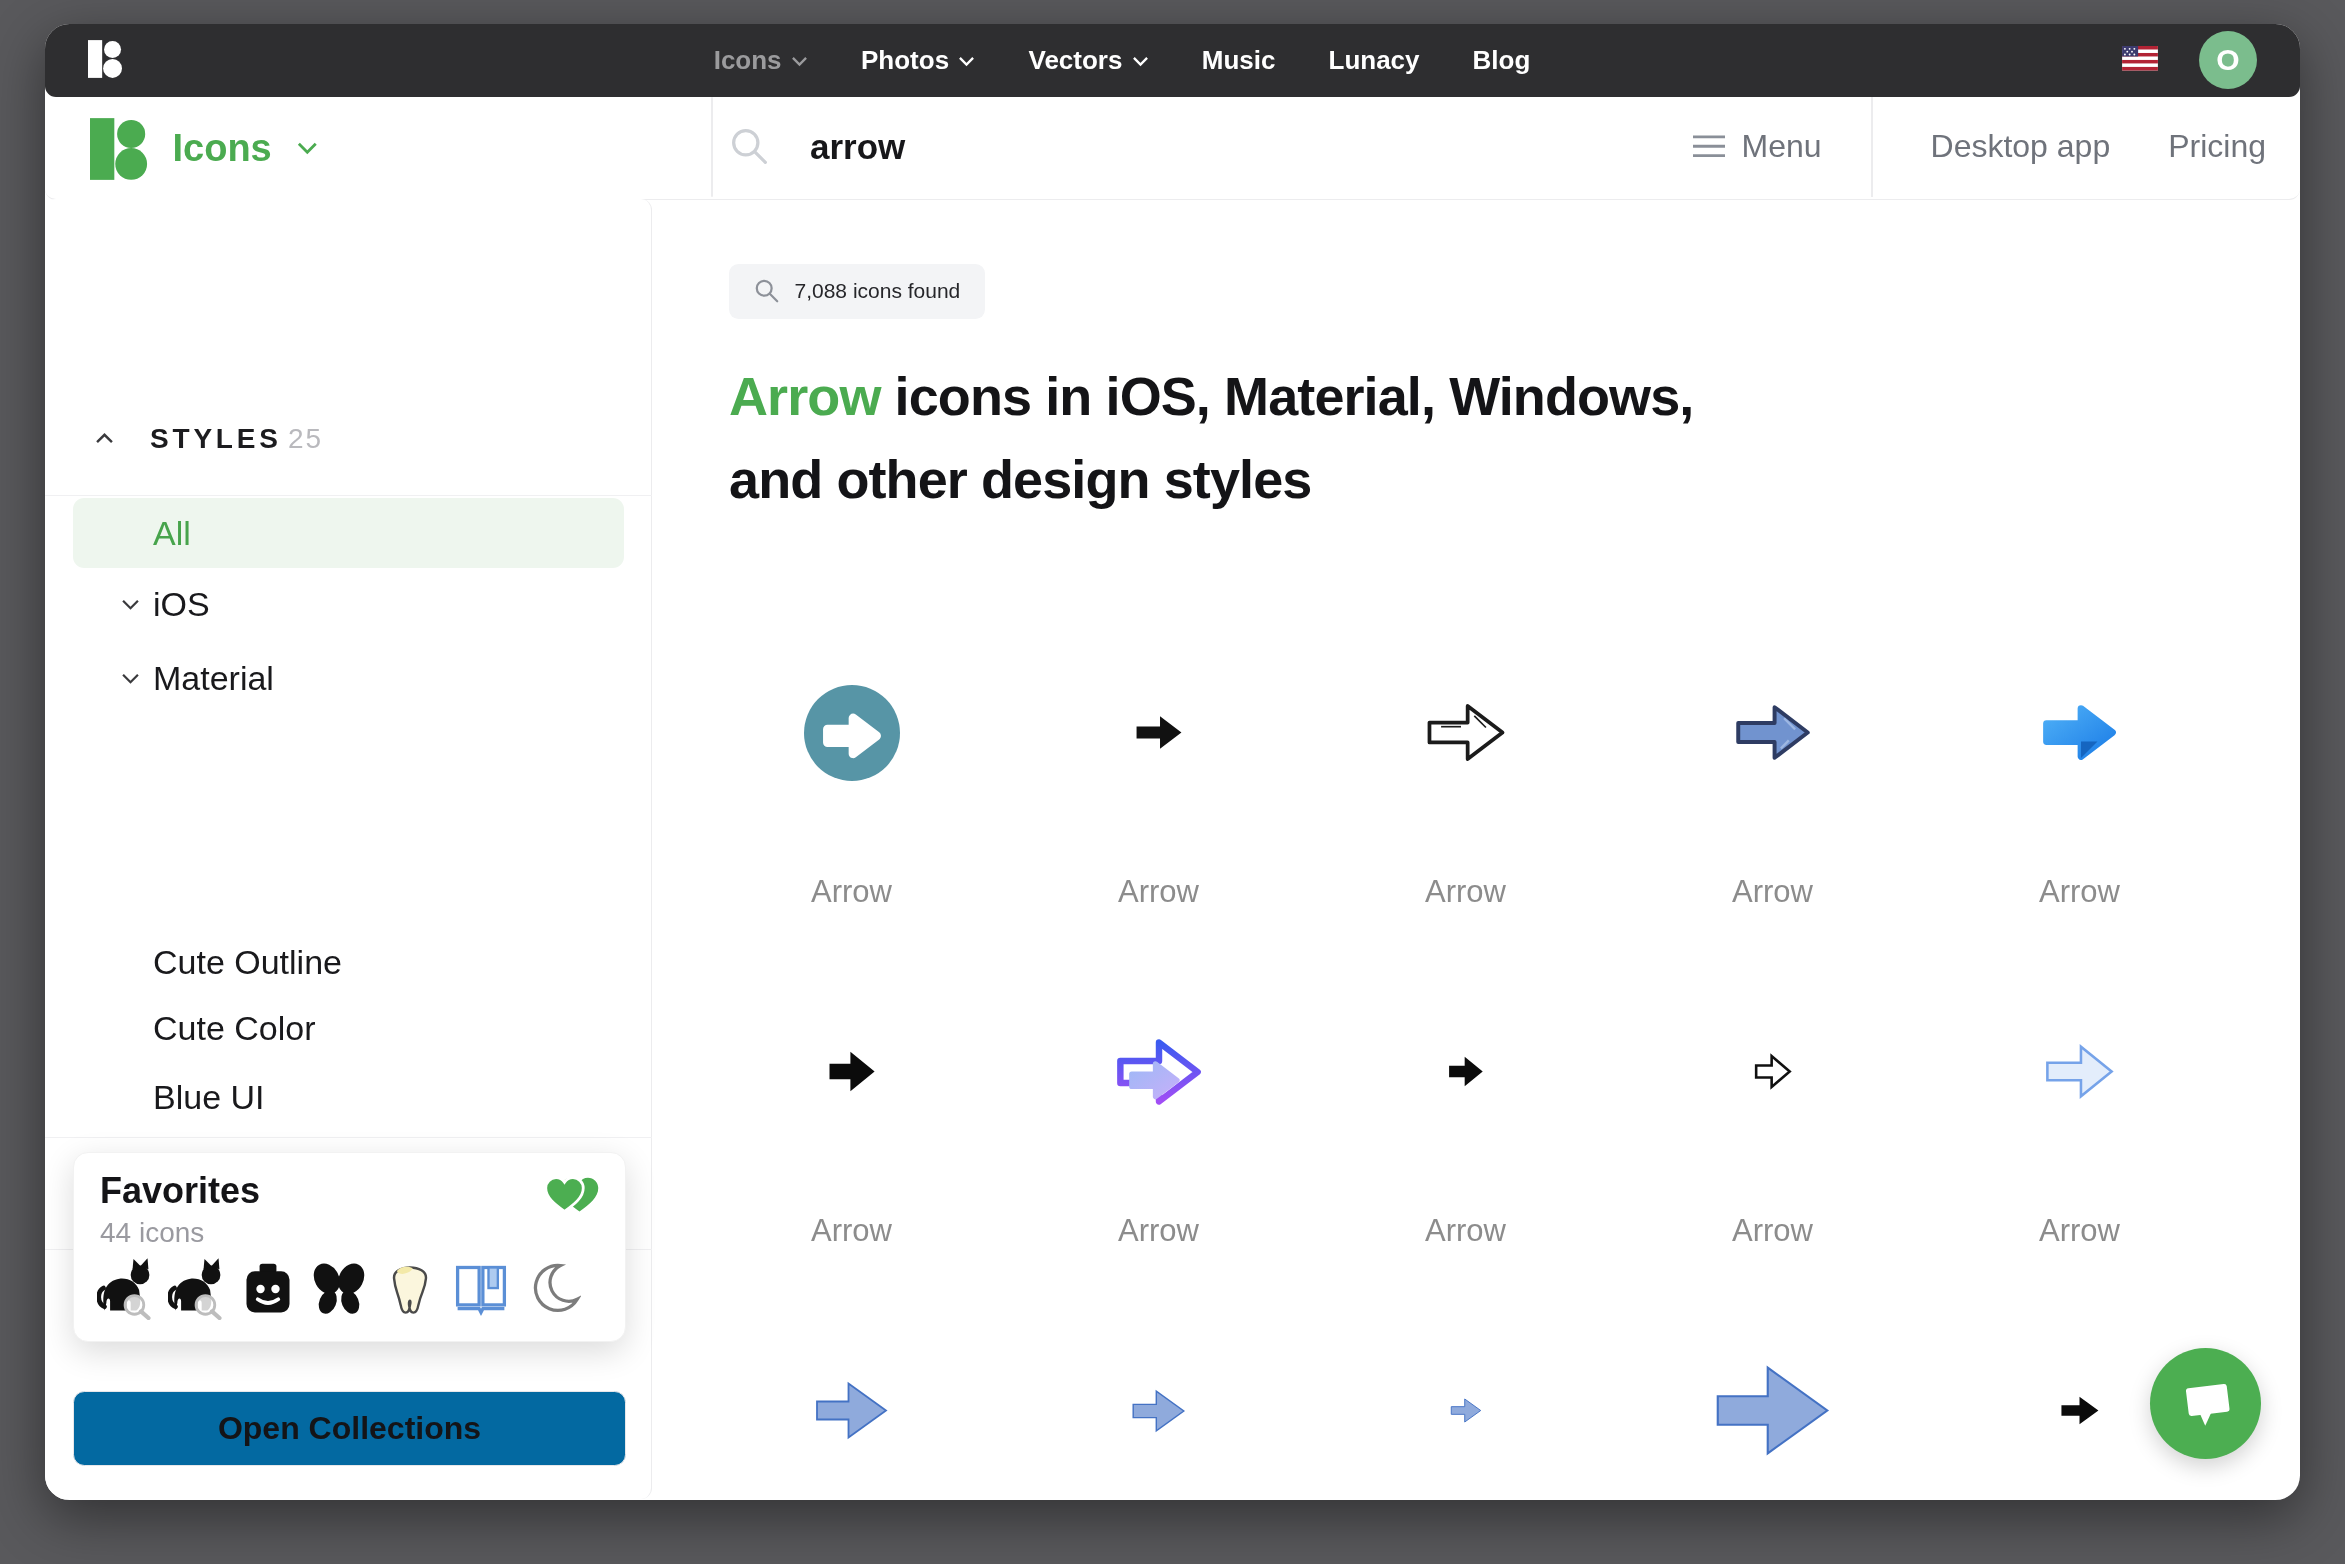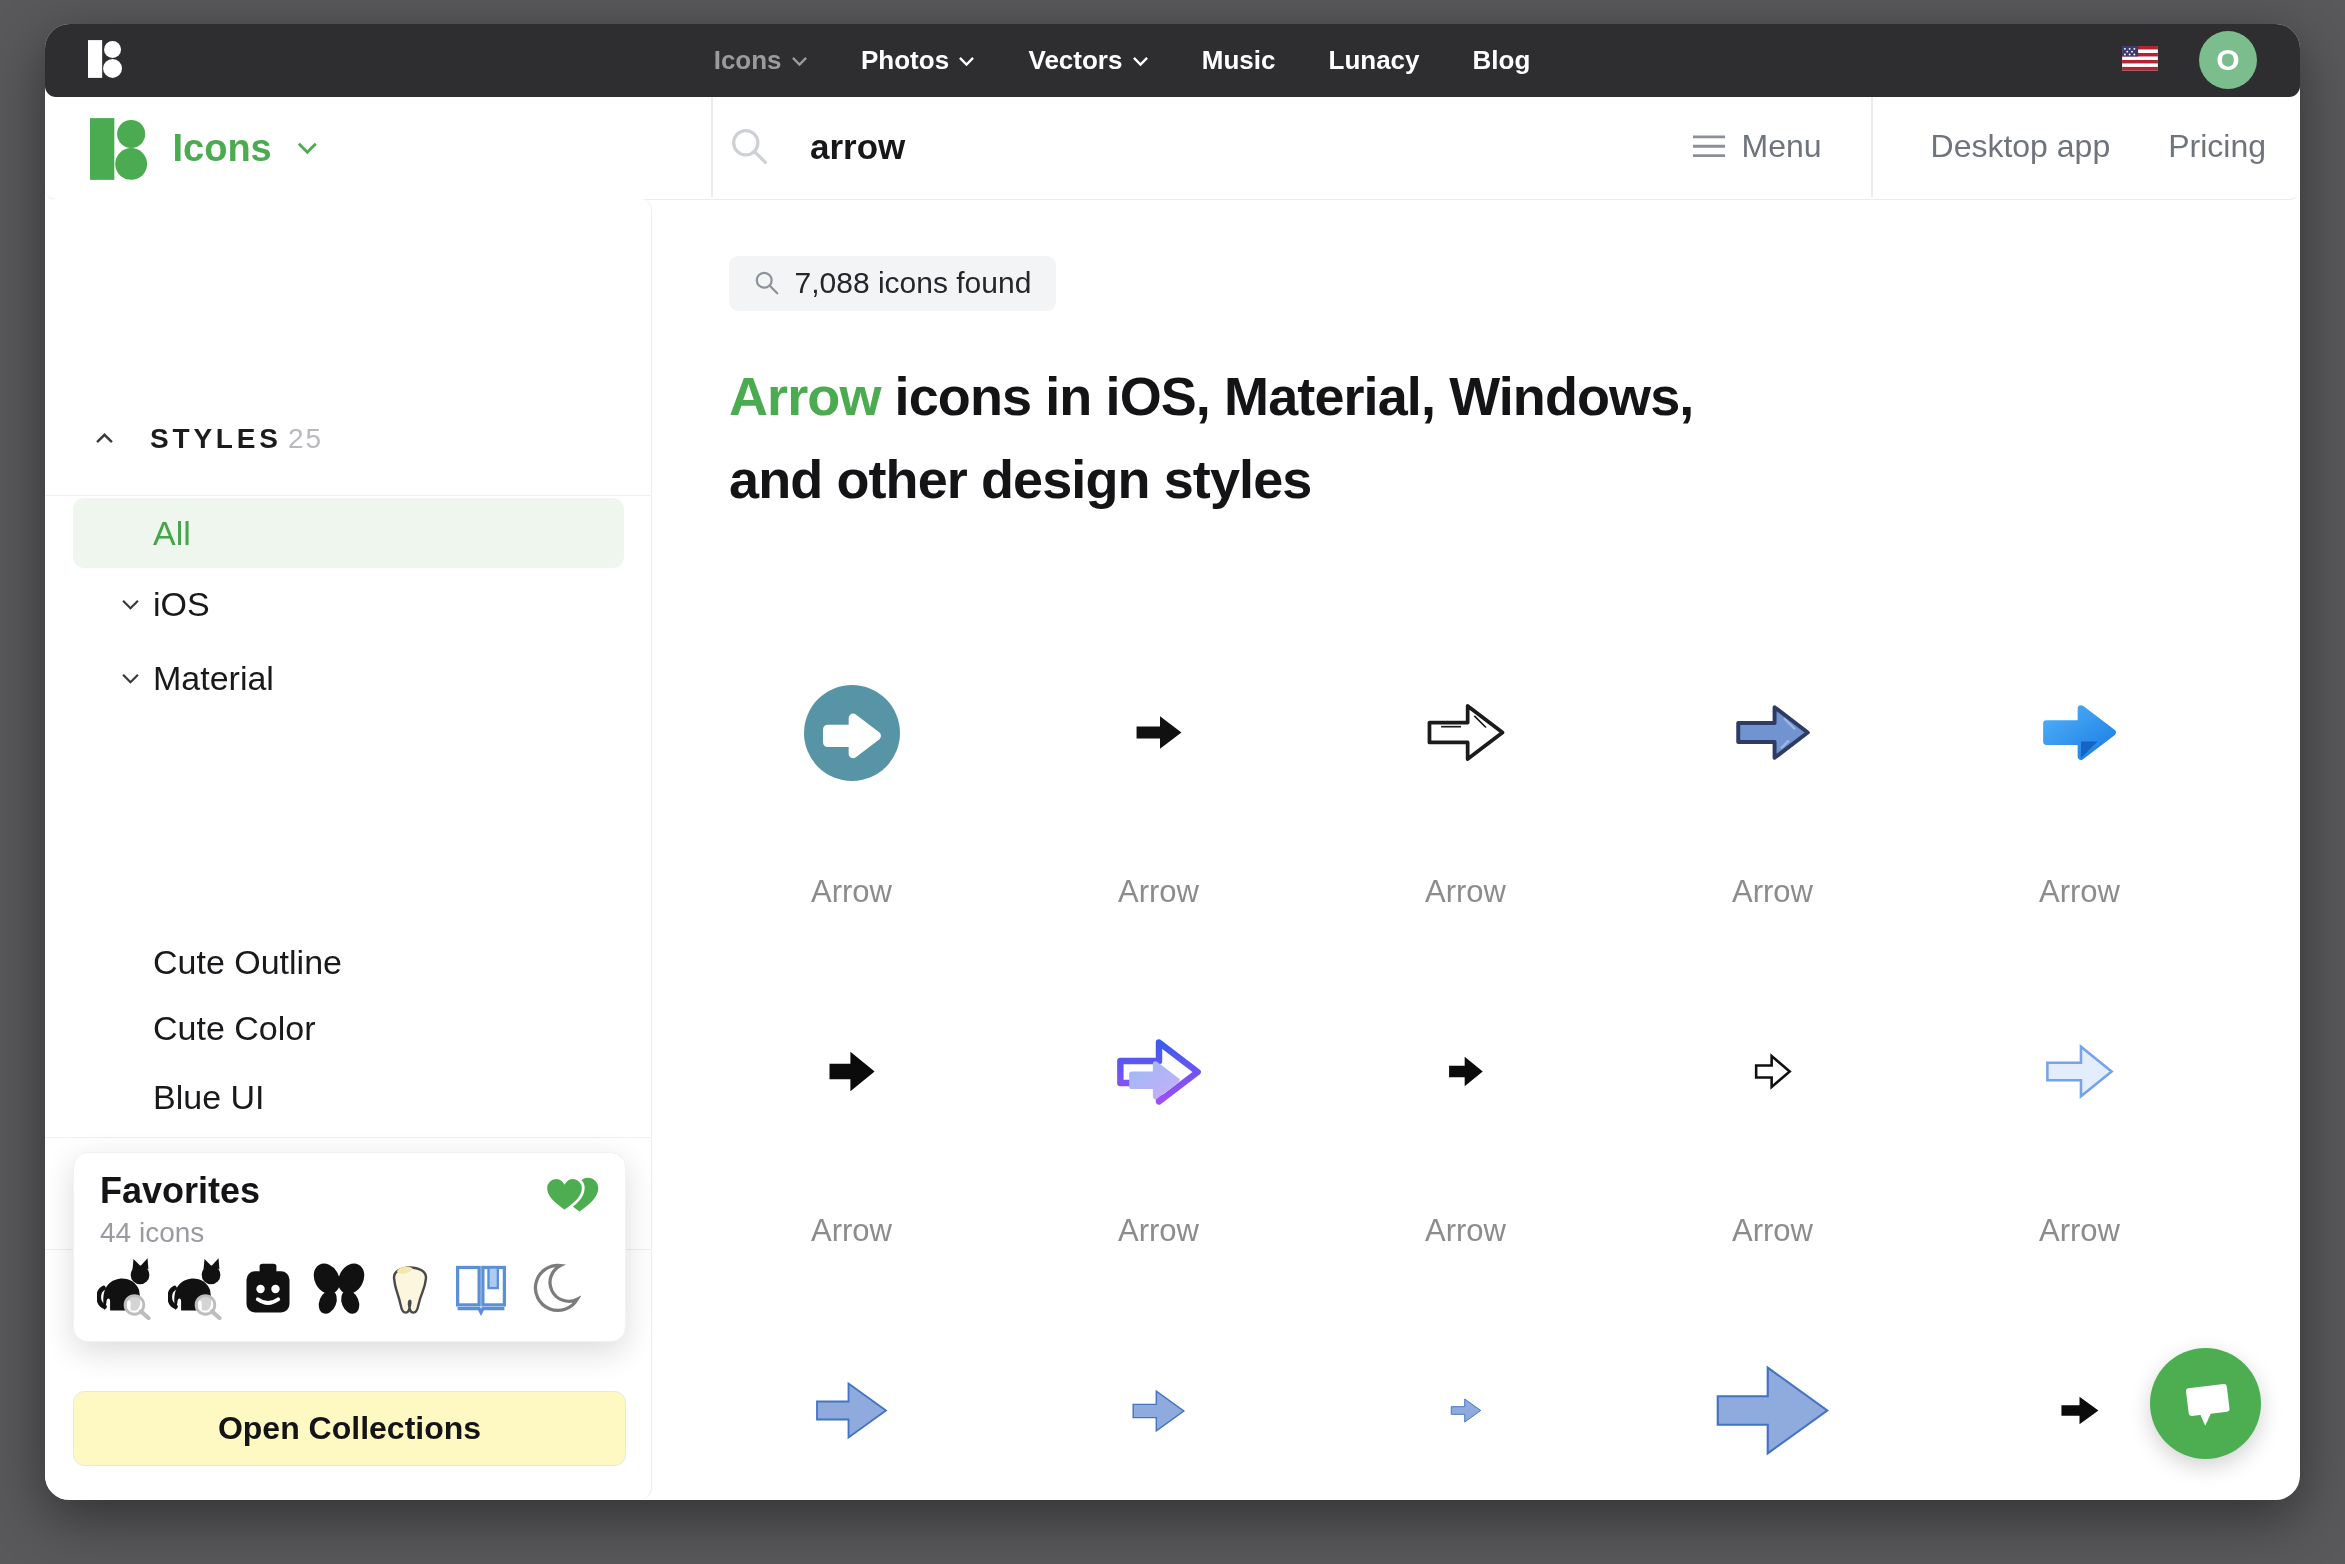--- a/index.html
+++ b/index.html
@@ -38,25 +38,25 @@
   #all-pill{left:28px;top:299px;width:551px;height:70px;border-radius:11.3px;background:#eef6ee;cursor:pointer;}
   #all-pill .lbl{position:absolute;left:80px;top:16px;font-size:34px;color:#47a44c;}
   
   #fav-card{left:28px;top:1128px;width:551px;height:188px;background:#fff;border:0.9px solid #f2f2f2;border-radius:15px;
     box-shadow:0 9.4px 32px rgba(0,0,0,.14);overflow:hidden;}
   #fav-title{position:absolute;left:26px;top:17px;font-size:36px;font-weight:bold;color:#141417;}
   #fav-sub{position:absolute;left:26px;top:64px;font-size:28px;color:#9a9aa0;}
   #fav-hearts{position:absolute;right:22.6px;top:19px;}
   #fav-icons{position:absolute;left:22.6px;top:105px;width:528px;height:66px;display:flex;gap:13px;overflow:hidden;}
   .fav-ic{flex:0 0 58px;height:62px;}
-  #open-collections{left:28px;top:1367px;width:551px;height:73px;background:#fef9c3;border:1.9px solid #e7e7ea;border-radius:11.3px;
+  #open-collections{left:28px;top:1367px;width:551px;height:73px;background:#0369a1;border:1.9px solid #e7e7ea;border-radius:11.3px;
     display:flex;align-items:center;justify-content:center;font-size:32px;font-weight:bold;color:#141417;cursor:pointer;}
   
-  #chip{left:684px;top:232px;height:55px;background:#f3f4f6;border-radius:9.4px;display:flex;align-items:center;gap:15px;
-    padding:0 24.5px;font-size:30px;color:#26262a;}
+  #chip{left:684px;top:240px;height:55px;background:#f3f4f6;border-radius:9.4px;display:flex;align-items:center;gap:15px;
+    padding:0 24.5px;font-size:21px;color:#26262a;}
   #heading{left:684px;top:331px;width:1186px;font-size:54px;line-height:83px;font-weight:bold;color:#141417;letter-spacing:-0.9px;}
   #heading .hl{color:#4bab50;}
   #grid{left:653px;top:615px;width:1535px;display:grid;grid-template-columns:repeat(5,307px);grid-auto-rows:339px;}
   .cell{display:flex;flex-direction:column;align-items:center;cursor:pointer;}
   .icon-box{height:188px;width:100%;display:flex;align-items:center;justify-content:center;}
   .cell-label{margin-top:47px;font-size:31px;color:#8c8c8c;}
   
   #chat-btn{left:2105px;top:1324px;width:111px;height:111px;border-radius:50%;background:#4cae51;cursor:pointer;
     box-shadow:0 7.5px 22.6px rgba(0,0,0,.18);display:flex;align-items:center;justify-content:center;}
 </style>

